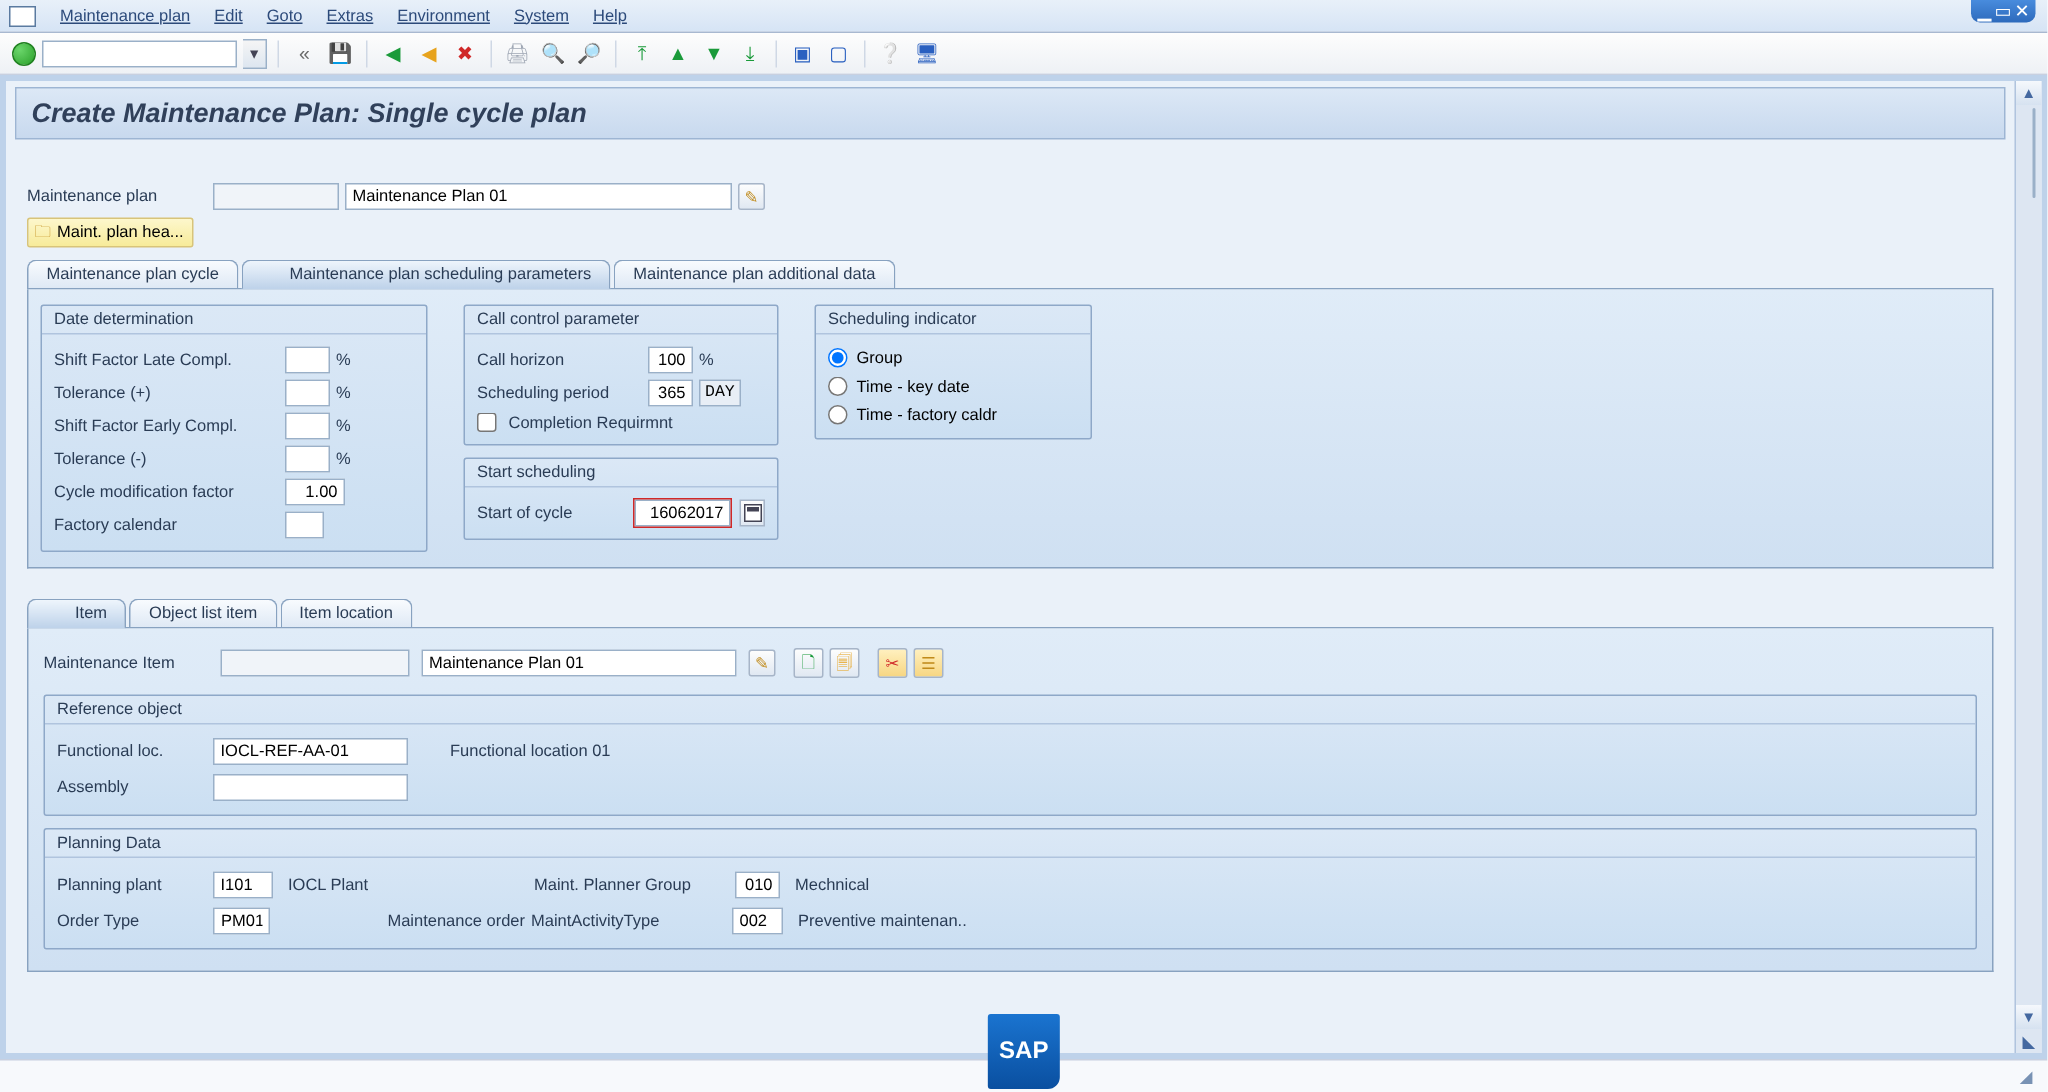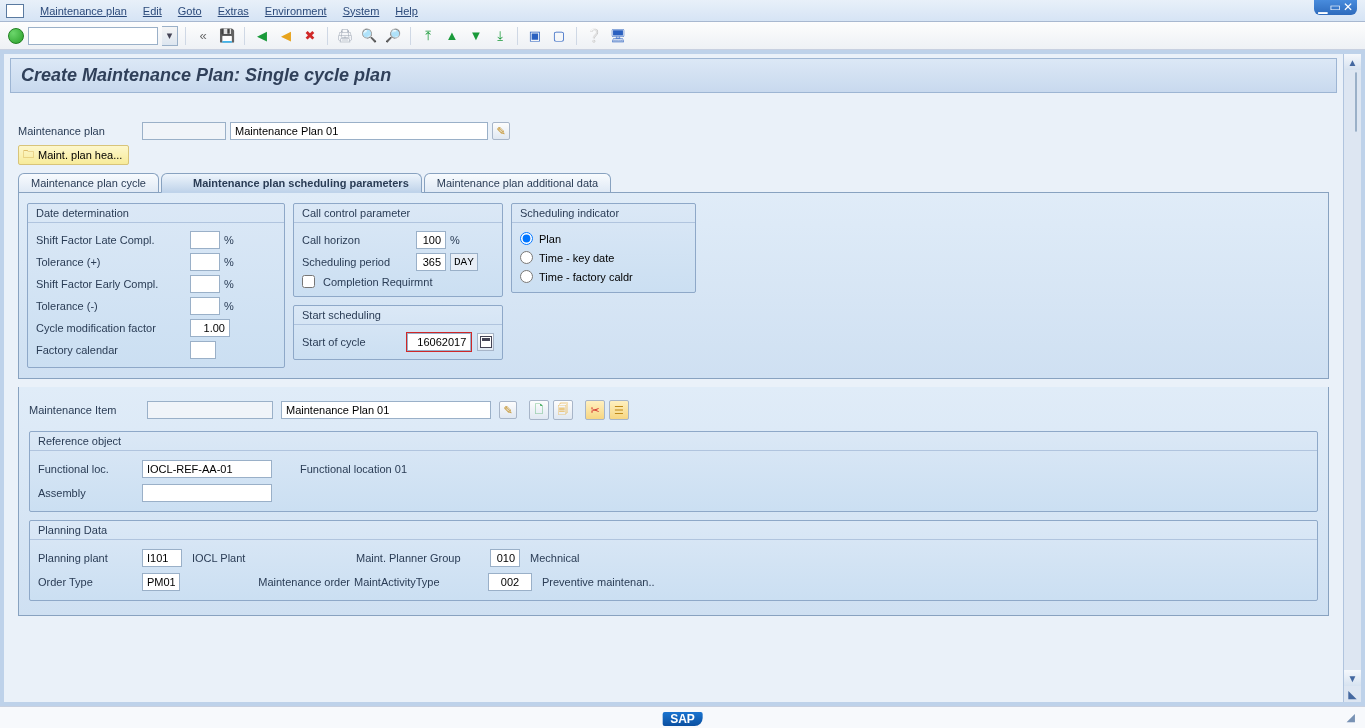--- a/index.html
+++ b/index.html
@@ -39,23 +39,23 @@
 .form-row label { width: 120px; color: #2a3c55; }
 input[type=text]{ border:1px solid #9ab0c8; height:18px; background:#fff; padding:1px 4px; font-family:inherit; font-size:11px; }
 input.readonly{ background:#f0f4f9; }
 .smallbtn{ width:18px; height:18px; border:1px solid #a7b5c8; background:linear-gradient(#fdfdfd,#e0e8f2); display:inline-flex; align-items:center; justify-content:center; font-size:11px; color:#c08a1a; border-radius:2px;}
 .yellowbtn{ height:20px; border:1px solid #d8c47a; background:linear-gradient(#fdf7cc,#f7eb9a); display:inline-flex; align-items:center; padding:0 6px 0 4px; gap:4px; font-size:11px; border-radius:2px;}
 .yellowbtn .fico{ color:#c08a1a;}
 
 
 .tabstrip { display:flex; align-items:flex-end; height:22px; margin:4px 14px 0 14px; border-bottom:1px solid #88a2c0; gap:0;}
 .tab { border:1px solid #88a2c0; border-bottom:none; padding:3px 12px; background:linear-gradient(#f8fbfe,#dfe9f5); color:#2a3c55; border-top-left-radius:6px; border-top-right-radius:6px; margin-right:2px; position:relative;}
-.tab.active{ background:linear-gradient(#eef5fc,#bfd3ea); font-weight:bold; border-bottom:1px solid #bfd3ea; top:1px;padding-left:31px;}
-
-.tab-body{ margin:0 14px 8px 14px; border:1px solid #88a2c0; border-top:none; background:linear-gradient(#e0ecf8,#cfe0f2); padding:10px 8px; display:flex; gap:8px; align-items:flex-start;}
+.tab.active{ background:linear-gradient(#eef5fc,#bfd3ea); font-weight:normal; border-bottom:1px solid #bfd3ea; top:1px;padding-left:31px;}
+
+.tab-body{ margin:0 14px 8px 14px; border:1px solid #88a2c0; border-top:none; background:linear-gradient(#e0ecf8,#cfe0f2); padding:10px 8px; display:flex; gap:24px; align-items:flex-start;}
 .groupbox{ border:1px solid #8ea8c8; background:linear-gradient(#dbe8f6,#cbdff2); border-radius:2px; }
 .gb-title{ padding:3px 8px; color:#2a3c55; border-bottom:1px solid #b0c4de; }
 .gb-body{ padding:6px 8px; }
 .gb-row{ display:flex; align-items:center; gap:4px; padding:2px 0; }
 .gb-row label{ width:150px; color:#2a3c55;}
 .pct{ color:#2a3c55; }
 
 .col1{ width:258px; }
 .col2{ width:210px; display:flex; flex-direction:column; gap:8px;}
 .col3{ width:185px; }
@@ -82,21 +82,21 @@
 
 
 .vscroll{ width:18px; background:#dde6f2; border-left:1px solid #b0c4de; display:flex; flex-direction:column; align-items:center;}
 .vscroll .arrow{ height:16px; width:100%; background:linear-gradient(#f5f8fc,#d6e2f0); display:flex; align-items:center; justify-content:center; color:#4468a0; font-size:10px;}
 .vscroll .track{ flex:1; background:#e8eef6; position:relative;}
 .vscroll .thumb{ position:absolute; left:2px; right:2px; top:2px; height:60px; background:linear-gradient(#d0def0,#bcd0e8); border:1px solid #9ab0c8; border-radius:2px;}
 .corner{ height:16px; width:100%; display:flex; align-items:center; justify-content:center; color:#4468a0;}
 
 
 .footer{ height:22px; border-top:1px solid #c8d0e0; display:flex; align-items:center; justify-content:flex-end; padding:0 10px; background:#f7f9fc;}
-.sap-logo{ position:absolute; left:50%; transform:translateX(-50%); bottom:2px; font-weight:bold; color:#fff; background:linear-gradient(#1a74d0,#0a4fa0); padding:0 8px; font-size:12px; border-radius:2px 2px 8px 2px;}
+.sap-logo{ position:absolute; left:50%; transform:translateX(-50%); bottom:2px; font-weight:bold; color:#fff; background:linear-gradient(#1a74d0,#0a4fa0); padding:16px 8px; font-size:16px; border-radius:2px 2px 8px 2px;}
 .footer .tri{ color:#7892b4;}
 
 
 .radio-row{ display:flex; align-items:center; gap:6px; padding:3px 0;}
 input[type=radio]{ margin:0; }
 input[type=checkbox]{ margin:0; }
 </style>
 </head>
 <body>
 
@@ -243,34 +243,39 @@
                 </div>
             </div>
           </div>
         </div>
 
         <div class="groupbox col3">
           <div class="gb-title">Scheduling indicator</div>
           <div class="gb-body">
             <div class="radio-row">
                 <input type="radio" name="si" checked="" style="">
-                <span>Plan</span>
+                <span>Group</span>
               </div>
             <div class="radio-row">
                 <input type="radio" name="si" style="">
                 <span>Time - key date</span>
               </div>
             <div class="radio-row">
                 <input type="radio" name="si" style="">
                 <span>Time - factory caldr</span>
               </div>
           </div>
         </div>
       </div>
 
+      <div class="tabstrip item-tabstrip">
+        <div class="tab active"><span>Item</span></div>
+        <div class="tab"><span>Object list item</span></div>
+        <div class="tab"><span>Item location</span></div>
+      </div>
       <div class="item-body">
         <div class="item-row">
           <label>Maintenance Item</label>
           <input type="text" class="readonly" style="width: 126px;" value="">
           <input type="text" style="width: 210px;" value="Maintenance Plan 01">
           <span class="smallbtn">✎</span>
           <span class="iconstrip">
             <span class="ibox" style="color:#1a9a3a;">🗋</span>
             <span class="ibox" style="color:#e7a31d;">🗐</span>
             <span style="width:4px;"></span>
@@ -303,21 +308,21 @@
               <span class="txtval" style="width:160px; margin-left:6px;">IOCL Plant</span>
               <label style="width:130px">Maint. Planner Group</label>
               <input type="text" class="mono" style="width: 30px; text-align: right;" value="010">
               <span class="txtval" style="margin-left:6px">Mechnical</span>
             </div>
             <div class="gb-row">
               <label>Order Type</label>
               <input type="text" class="mono" style="width: 38px;" value="PM01">
               <span class="txtval" style="width:160px; margin-left:6px;text-align:right;">Maintenance order</span>
               <label style="width:130px">MaintActivityType</label>
-              <input type="text" class="mono" style="width: 44px; text-align: center;" value="002">
+              <input type="text" class="mono" style="width: 34px; text-align: left;" value="002">
               <span class="txtval" style="margin-left:6px">Preventive maintenan..</span>
             </div>
           </div>
         </div>
       </div>
     </div>
 
     <div class="vscroll">
       <div class="arrow">▲</div>
       <div class="track">

